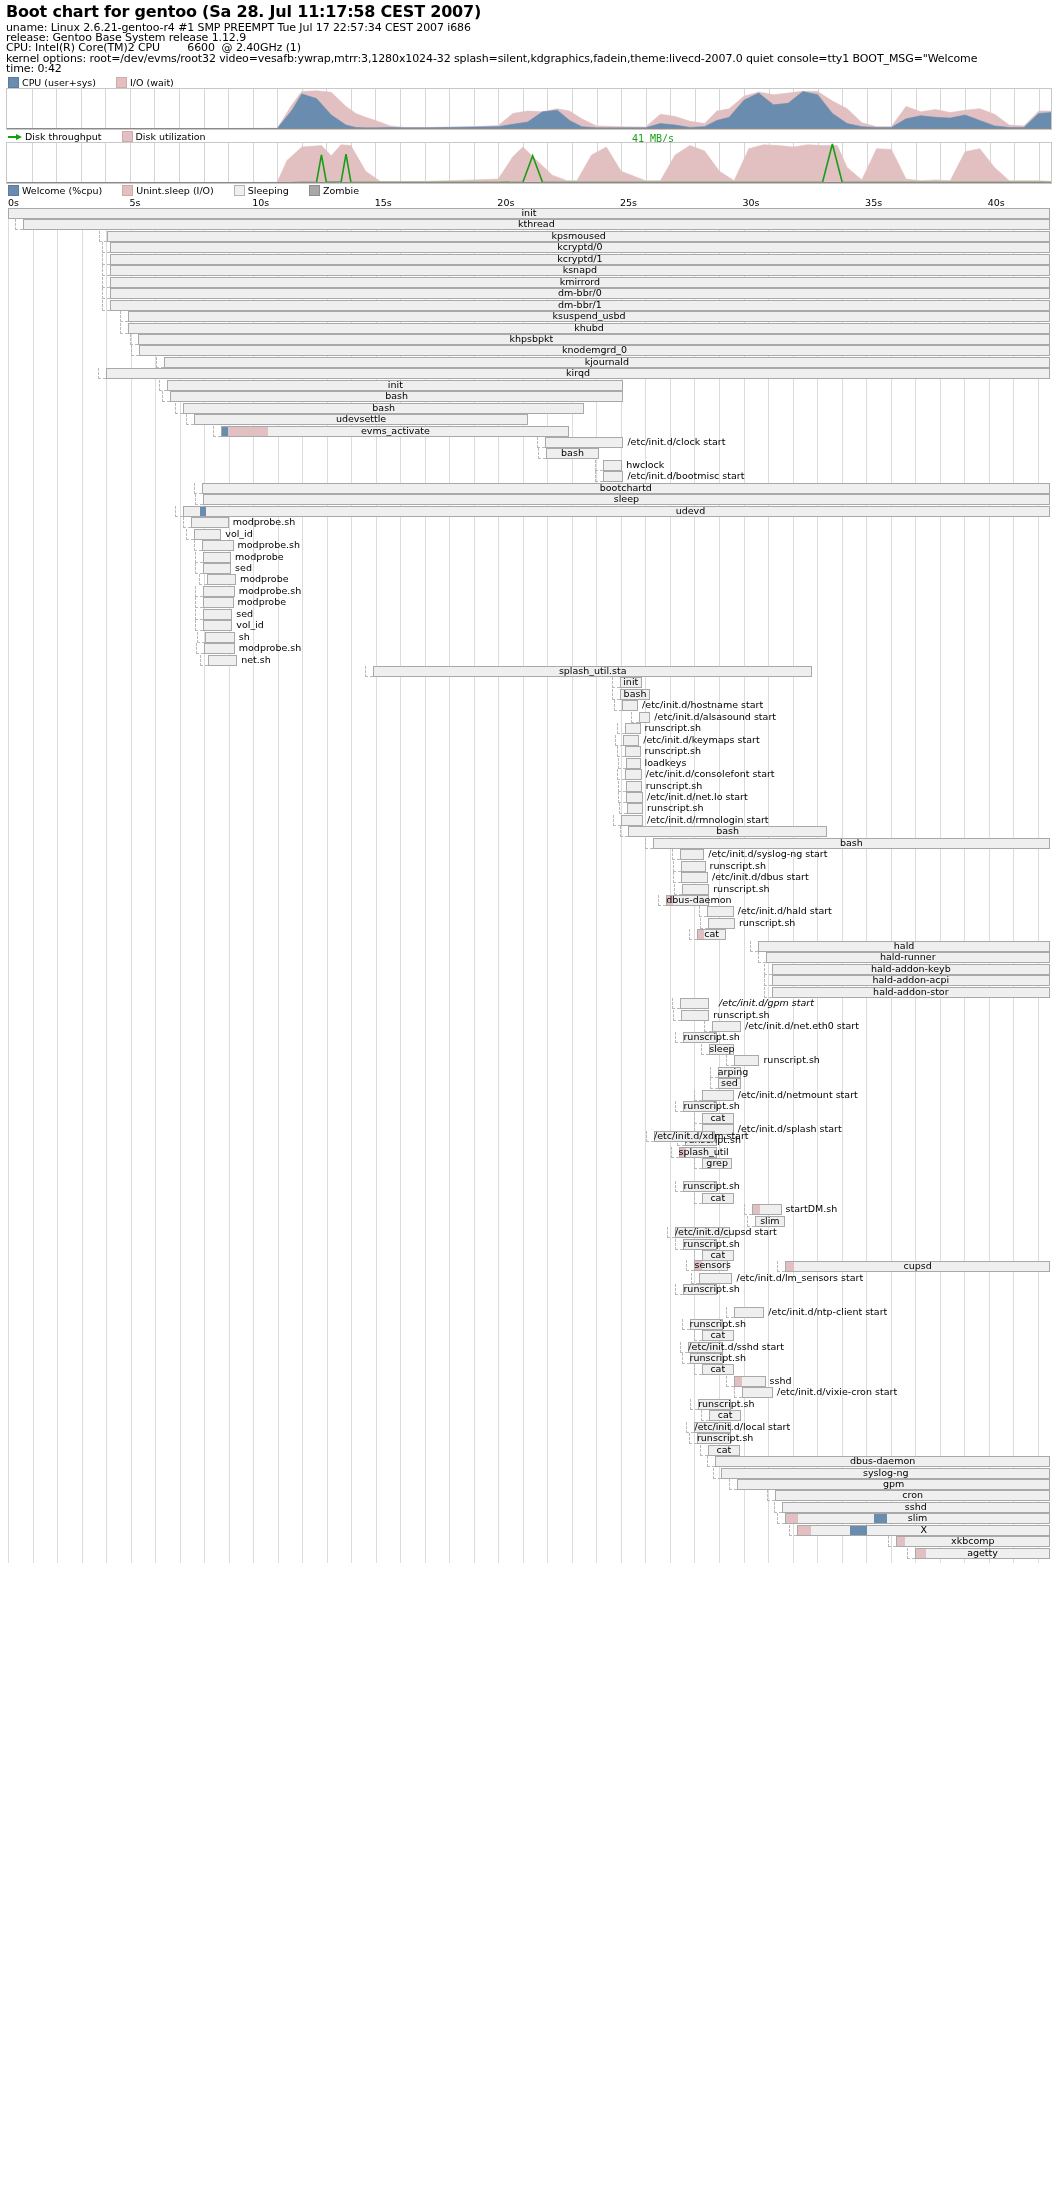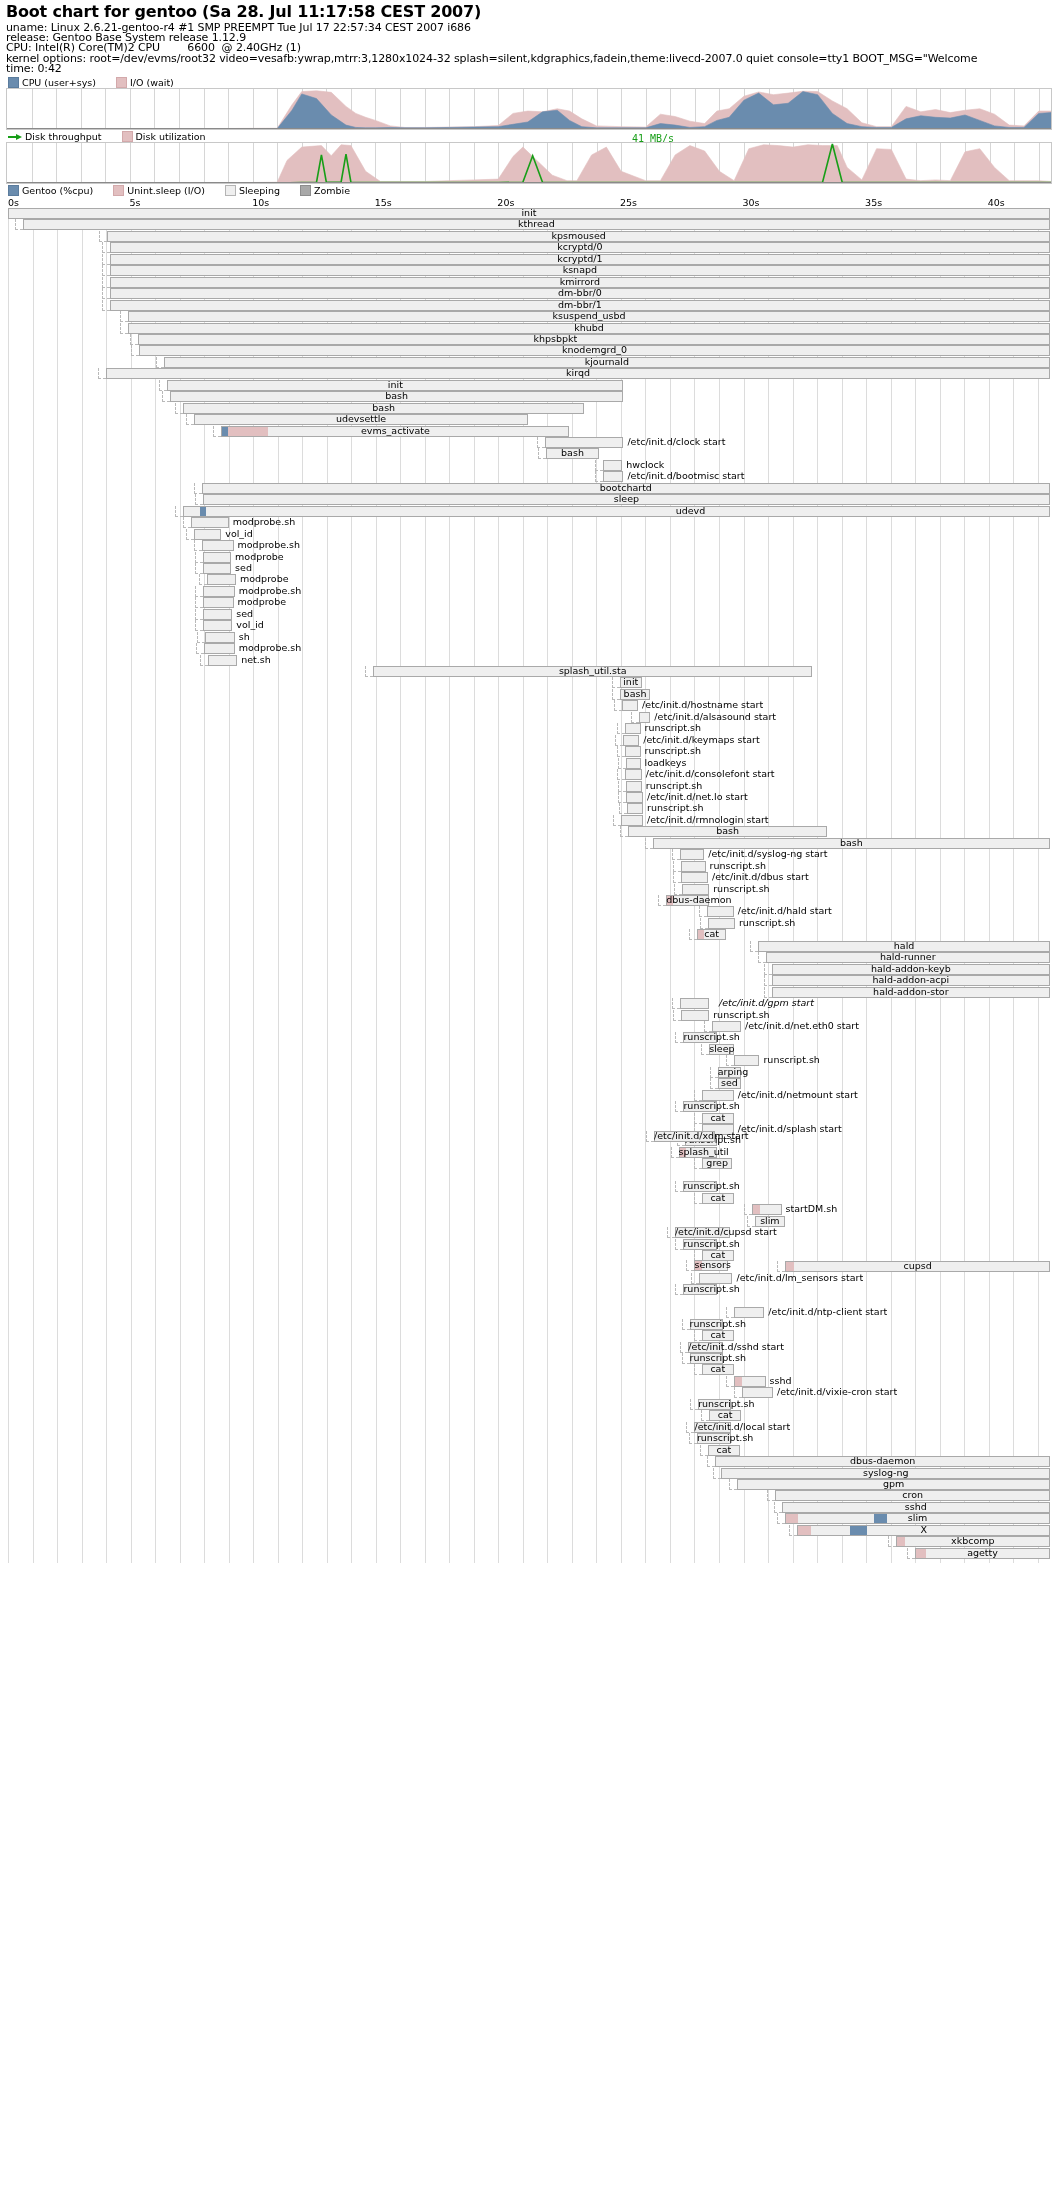--- a/index.html
+++ b/index.html
@@ -181,21 +181,21 @@
         <line x1="1032.5" x2="1032.5" y1="0" y2="40" class="gridv"></line>
         <path d="M0.00,40.00L196.52,40.00L270.21,39.22L280.04,17.38L294.78,4.12L314.43,2.56L324.25,12.70L334.08,1.78L343.91,2.56L358.64,28.30L373.38,38.44L393.04,38.44L417.60,38.44L442.16,37.66L466.73,36.88L491.29,36.10L506.03,13.48L515.86,4.12L530.60,18.16L545.34,32.20L560.08,37.66L569.90,37.66L584.64,11.92L599.38,4.12L614.12,28.30L638.68,37.66L653.42,37.66L668.16,11.92L682.90,2.56L697.64,8.02L712.38,28.30L727.12,37.66L741.85,5.68L756.59,1.78L771.33,2.56L786.07,4.12L800.81,1.78L815.55,2.56L830.29,2.56L840.11,24.40L854.85,36.88L869.59,5.68L884.33,6.46L899.07,36.10L913.81,37.66L928.55,36.88L943.28,37.66L958.02,8.80L972.76,5.68L987.50,24.40L1002.24,37.66L1016.98,37.66L1031.72,37.66L1044.00,38.44L1044.00,40L0.00,40Z" fill="#e2bfc0" stroke="#e2bfc0" stroke-width="0.6"></path>
         <path d="M0.00,40.00L270.21,40.00L294.78,39.61L309.52,39.22L314.43,11.92L319.34,39.22L334.08,39.22L338.99,11.14L343.91,39.22L358.64,39.61L491.29,39.61L515.86,39.22L525.68,12.70L535.51,39.22L545.34,39.61L736.94,39.61L815.55,39.22L825.37,1.00L835.20,39.22L845.03,39.61L1044.00,39.61" fill="none" stroke="#179e17" stroke-width="1.6"></path>
         <line x1="0" x2="1044" y1="39.5" y2="39.5" class="axisline"></line>
       </svg>
   </div>
 
   <div class="legend" style="left:8px;top:185px;">
     <span class="item">
       <span class="swatch sw-cpu"></span>
-      <span>Gentoo (%cpu)</span>
+      <span>Welcome (%cpu)</span>
     </span>
     <span class="item">
       <span class="swatch sw-io"></span>
       <span>Unint.sleep (I/O)</span>
     </span>
     <span class="item">
       <span class="swatch sw-sleeping"></span>
       <span>Sleeping</span>
     </span>
     <span class="item">
@@ -313,21 +313,21 @@
           <div class="plabel inside" style="left: 122.136px; width: 921.864px;">ksuspend_usbd</div>
         </div>
         <div class="prow" style="top: 115px; left: 0px; right: 0px;">
           <div class="pstub" style="left: 114.136px; width: 8px;"></div>
           <div class="pbar" style="left: 122.136px; width: 921.864px;"></div>
           <div class="plabel inside" style="left: 122.136px; width: 921.864px;">khubd</div>
         </div>
         <div class="prow" style="top: 126px; left: 0px; right: 0px;">
           <div class="pstub" style="left: 123.944px; width: 8px;"></div>
           <div class="pbar" style="left: 131.944px; width: 912.056px;"></div>
-          <div class="plabel inside" style="left: 131.944px; width: 787px; margin-left: 24px;">khpsbpkt</div>
+          <div class="plabel inside" style="left: 131.944px; width: 787px;">khpsbpkt</div>
         </div>
         <div class="prow" style="top: 137px; left: 0px; right: 0px;">
           <div class="pstub" style="left: 125.169px; width: 8px;"></div>
           <div class="pbar" style="left: 133.169px; width: 910.831px;"></div>
           <div class="plabel inside" style="left: 133.169px; width: 910.831px;">knodemgrd_0</div>
         </div>
         <div class="prow" style="top: 149px; left: 0px; right: 0px;">
           <div class="pstub" style="left: 149.687px; width: 8px;"></div>
           <div class="pbar" style="left: 157.687px; width: 886.313px;"></div>
           <div class="plabel inside" style="left: 157.687px; width: 886.313px;">kjournald</div>

